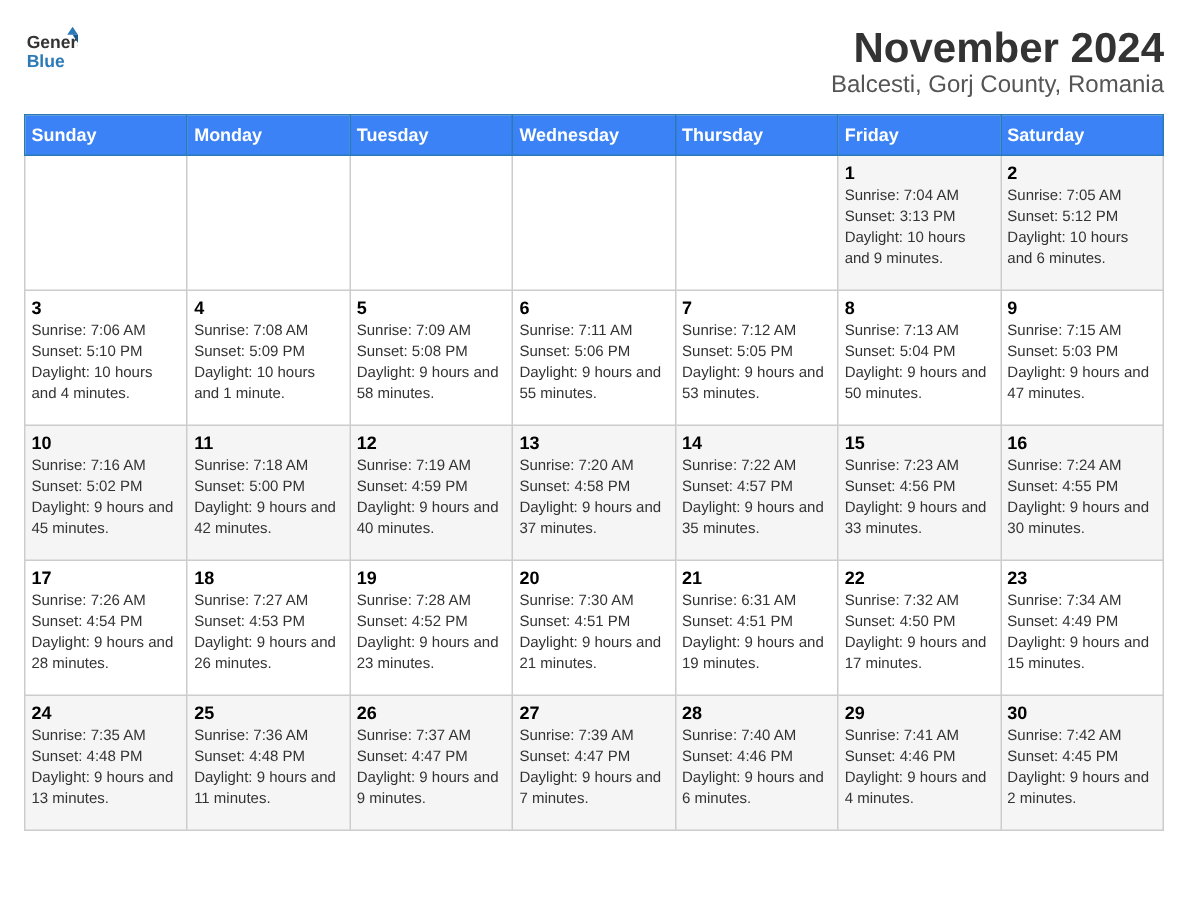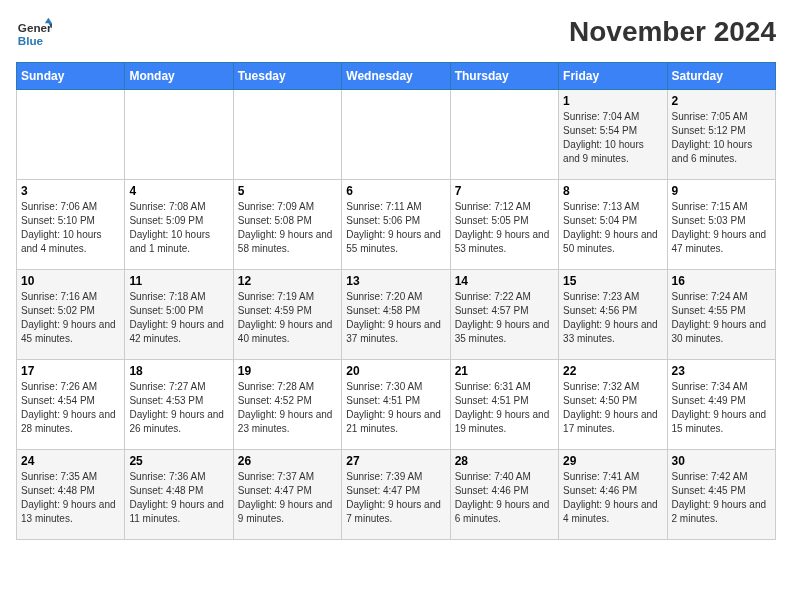--- a/index.html
+++ b/index.html
@@ -87,20 +87,21 @@
   <div class="logo">
     <svg class="logo-icon" viewBox="0 0 40 40">
       <text x="2" y="18" font-size="13" font-weight="bold" fill="#333">General</text>
       <text x="2" y="32" font-size="13" font-weight="bold" fill="#2a7ab8">Blue</text>
       <polygon points="32,8 40,8 36,2" fill="#2a7ab8"></polygon>
       <polygon points="36,8 40,14 40,8" fill="#1a5a8a"></polygon>
     </svg>
   </div>
   <div class="title-area">
     <div class="main-title">November 2024</div>
+    <div class="subtitle">Balcesti, Gorj County, Romania</div>
   </div>
 </div>
 
 <table>
   <thead>
     <tr>
     <th>Sunday</th>
         <th>Monday</th>
         <th>Tuesday</th>
         <th>Wednesday</th>
@@ -112,21 +113,21 @@
   <tbody id="calendar-body">
   <tr>
         <td class="empty-cell"></td>
         <td class="empty-cell"></td>
         <td class="empty-cell"></td>
         <td class="empty-cell"></td>
         <td class="empty-cell"></td>
         <td>
           <span class="day-number">1</span>
           <div class="day-info" style="white-space: pre-line;">Sunrise: 7:04 AM
-Sunset: 5:54 PM
+Sunset: 3:13 PM
 Daylight: 10 hours and 9 minutes.</div>
         </td>
         <td>
           <span class="day-number">2</span>
           <div class="day-info" style="white-space: pre-line;">Sunrise: 7:05 AM
 Sunset: 5:12 PM
 Daylight: 10 hours and 6 minutes.</div>
         </td>
       </tr>
       <tr>

